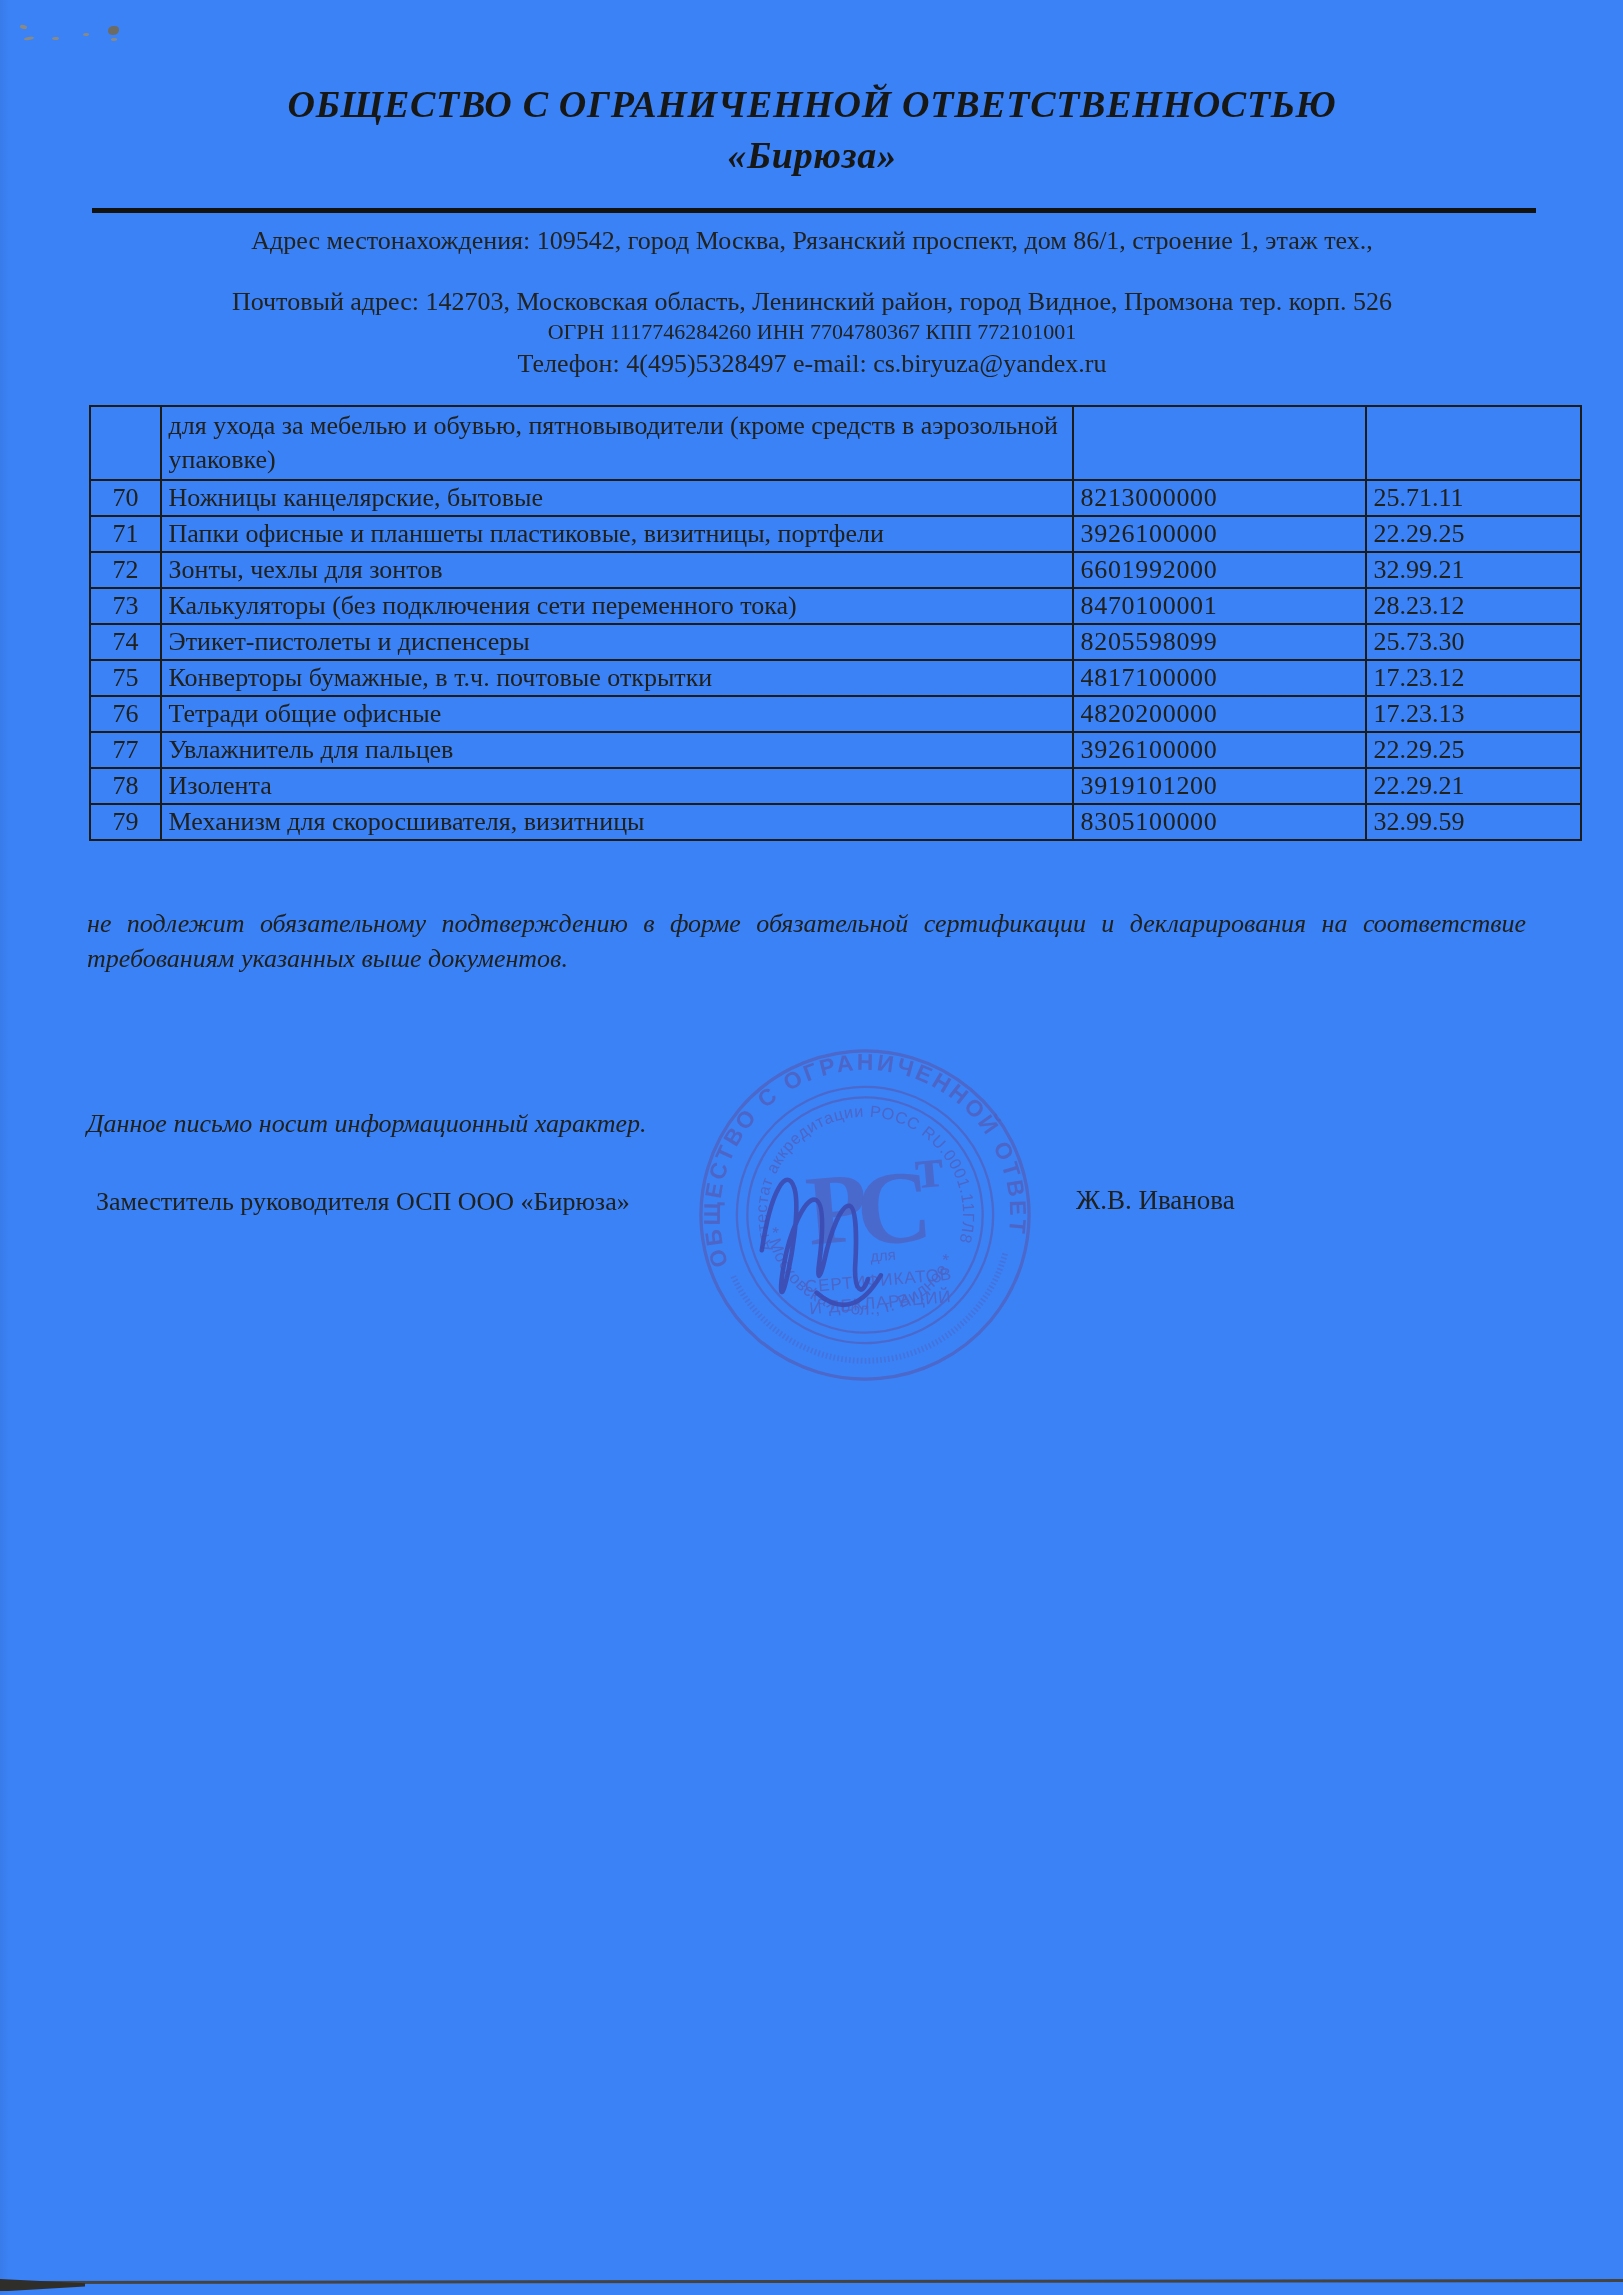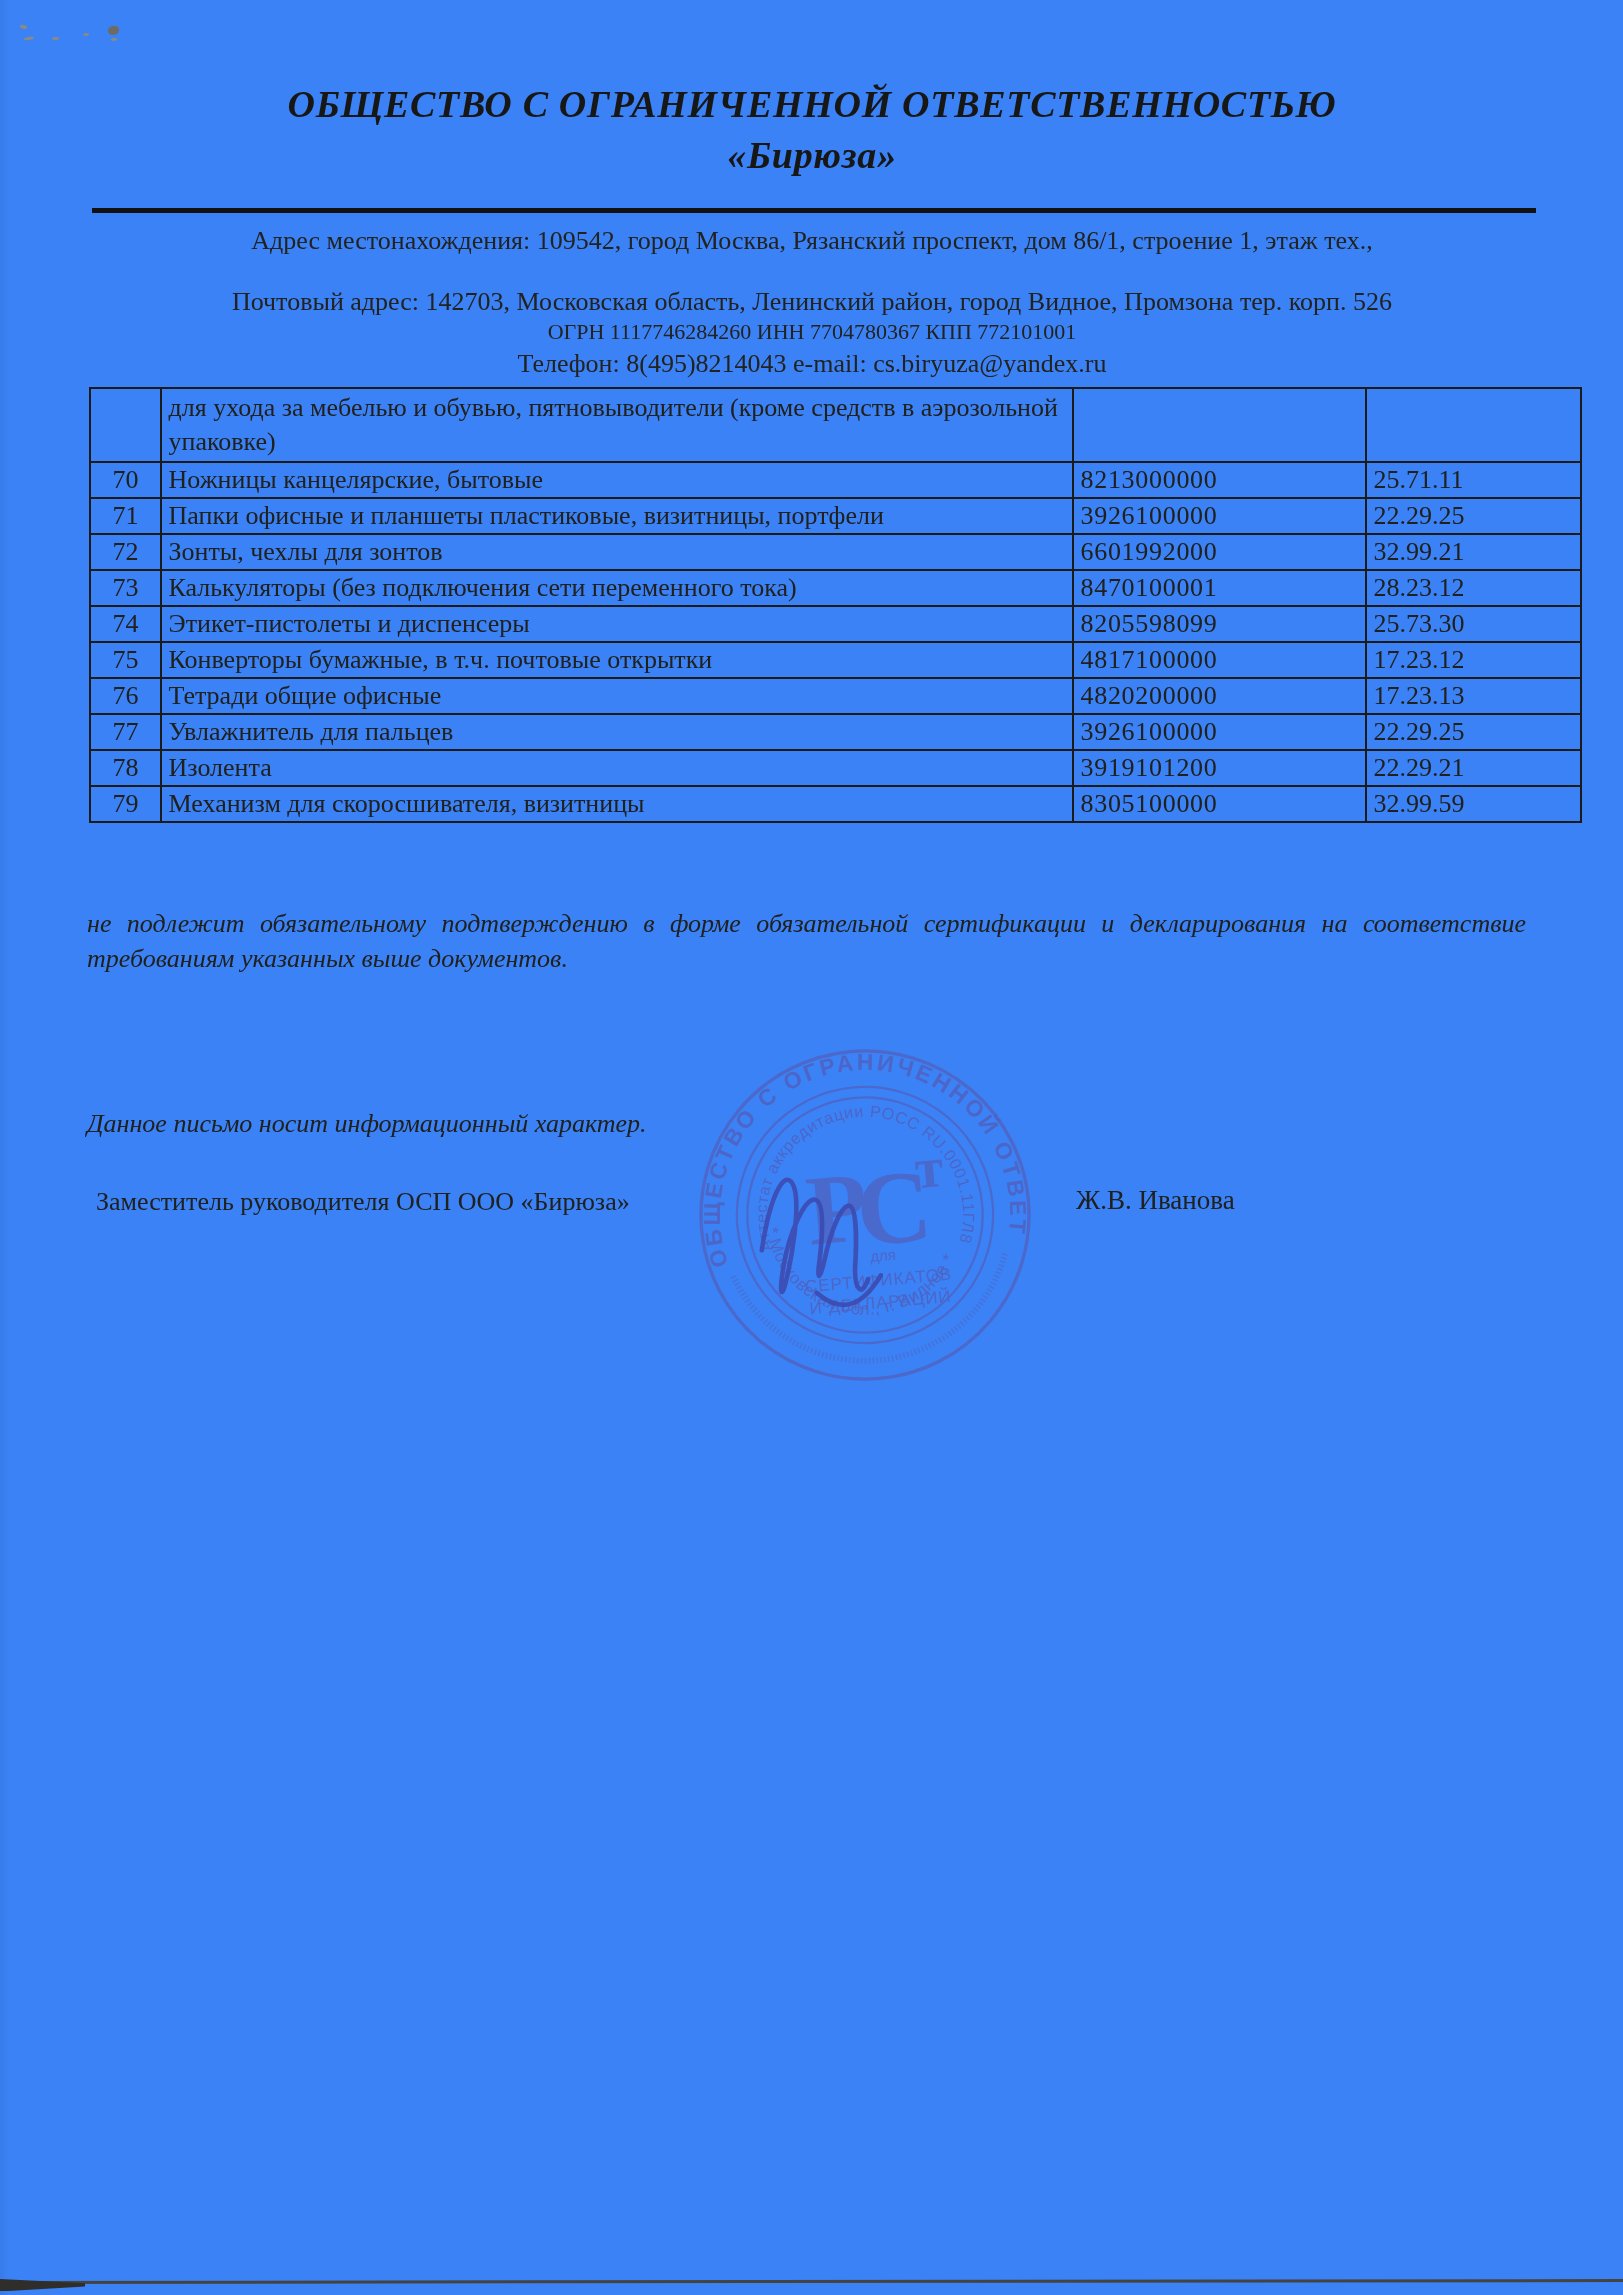--- a/index.html
+++ b/index.html
@@ -7,21 +7,21 @@
   .page{position:relative;width:1623px;height:2295px;background:#3b82f6;overflow:hidden;color:#1d1d1b;}
   .page::before{content:"";position:absolute;left:0;top:0;bottom:0;width:9.2px;
     background:linear-gradient(90deg,rgba(0,0,0,0.05),rgba(0,0,0,0));pointer-events:none;}
   .abs{position:absolute;}
   .center{left:89px;width:1446px;text-align:center;}
   .title{font-weight:bold;font-style:italic;font-size:38px;letter-spacing:0.7px;color:#171715;}
   .rule{left:92px;width:1444px;height:4.6px;background:#121210;}
   .hline{font-size:26px;color:#22221f;}
   .hline-big{font-size:22px;color:#22221f;}
   table.goods{position:absolute;left:89px;top:387px;width:1430px;border-collapse:collapse;table-layout:fixed;}
-  table.goods{border:2.6px solid #1b1b19;}
+  table.goods{border:2.6px solid #1b1b19;margin-top:18px;}
   table.goods td{border:2px solid #1b1b19;font-size:26px;color:#20201d;vertical-align:middle;
     padding:0 6.5px;overflow:hidden;}
   td.c-num{width:56px;text-align:center;}
   td.c-desc{width:897px;padding-left:13px;padding-right:26px;line-height:34px;}
   td.c-tnved{width:278px;padding-left:17px;letter-spacing:0.7px;}
   td.c-okpd{width:200px;padding-left:13px;border-radius:11px;}
   tr.cont td{height:72px;}
   tr.item td{height:31px;}
   .para{left:87px;width:1439px;font-size:26px;line-height:35px;text-align:justify;color:#20201d;font-style:italic;}
   .para-last{text-align:left;}
@@ -44,21 +44,21 @@
   <div class="speck abs" style="left:83px;top:33px;width:5.9px;height:3.3px;"></div>
   <div class="speck abs" style="left:108px;top:26px;width:11px;height:8.5px;background:#6c6c65;"></div>
   <div class="speck abs" style="left:111px;top:38px;width:5.9px;height:2.6px;"></div>
 
   <div class="abs center title" style="top:82px;">ОБЩЕСТВО С ОГРАНИЧЕННОЙ ОТВЕТСТВЕННОСТЬЮ</div>
   <div class="abs center title" style="top:133px;">«Бирюза»</div>
   <div class="abs rule" style="top:208px;"></div>
   <div class="abs center hline" style="top:226px;">Адрес местонахождения: 109542, город Москва, Рязанский проспект, дом 86/1, строение 1, этаж тех.,</div>
   <div class="abs center hline" style="top:287px;">Почтовый адрес: 142703, Московская область, Ленинский район, город Видное, Промзона тер. корп. 526</div>
   <div class="abs center hline-big" style="top:319px;">ОГРН 1117746284260 ИНН 7704780367 КПП 772101001</div>
-  <div class="abs center hline" style="top:349px;">Телефон: 8(495)8214043 e-mail: cs.biryuza@yandex.ru</div>
+  <div class="abs center hline" style="top:349px;">Телефон: 4(495)5328497 e-mail: cs.biryuza@yandex.ru</div>
 
   <table class="goods">
     <tbody>
         <tr class="cont">
           <td class="c-num"></td>
           <td class="c-desc">для ухода за мебелью и обувью, пятновыводители (кроме средств в аэрозольной упаковке)</td>
           <td class="c-tnved"></td>
           <td class="c-okpd"></td>
         </tr>
         <tr class="item">

